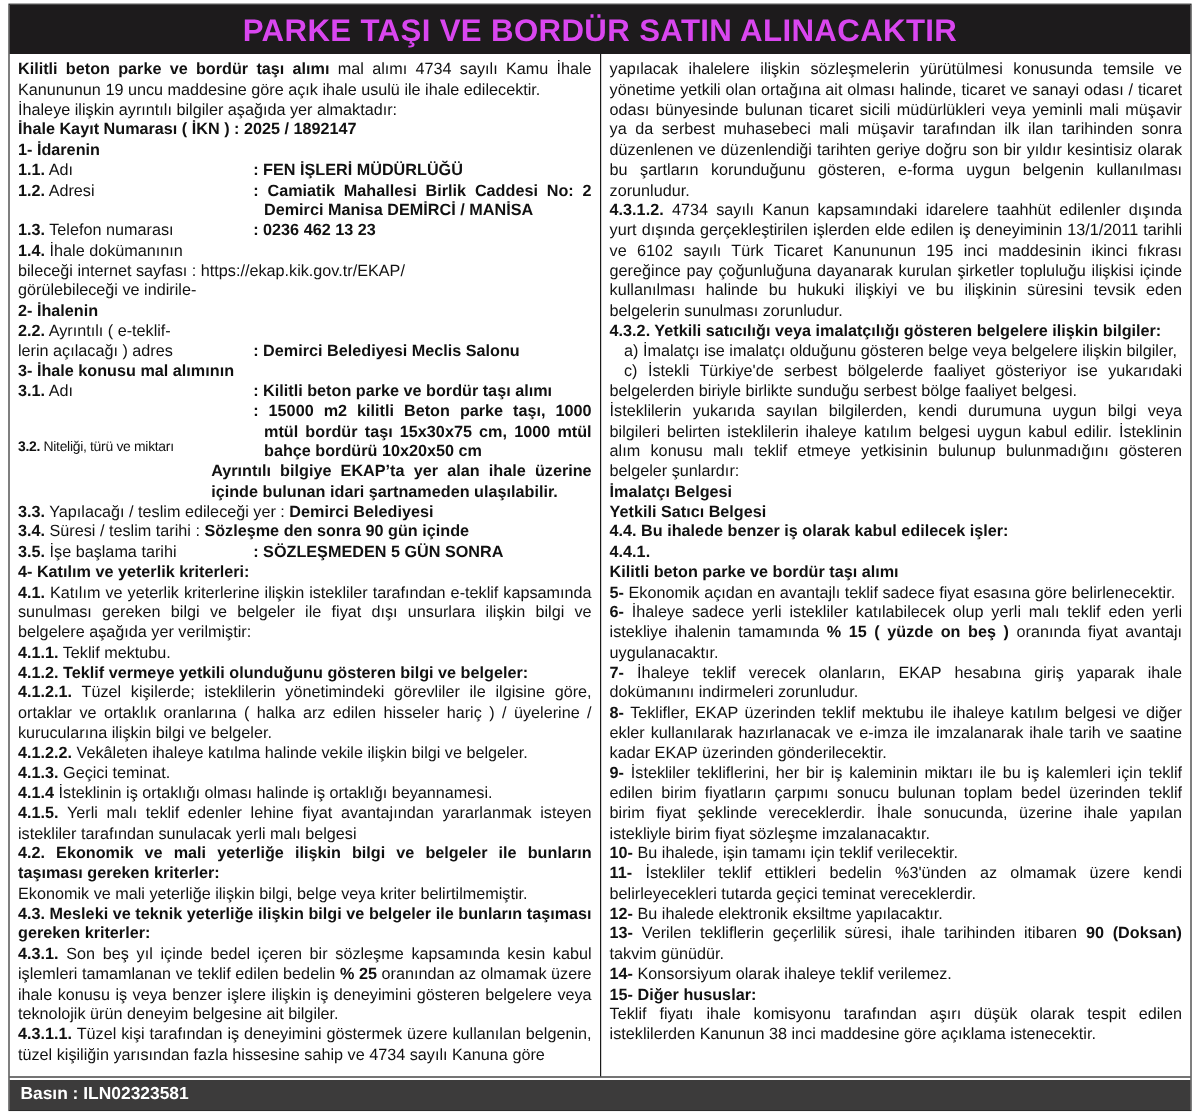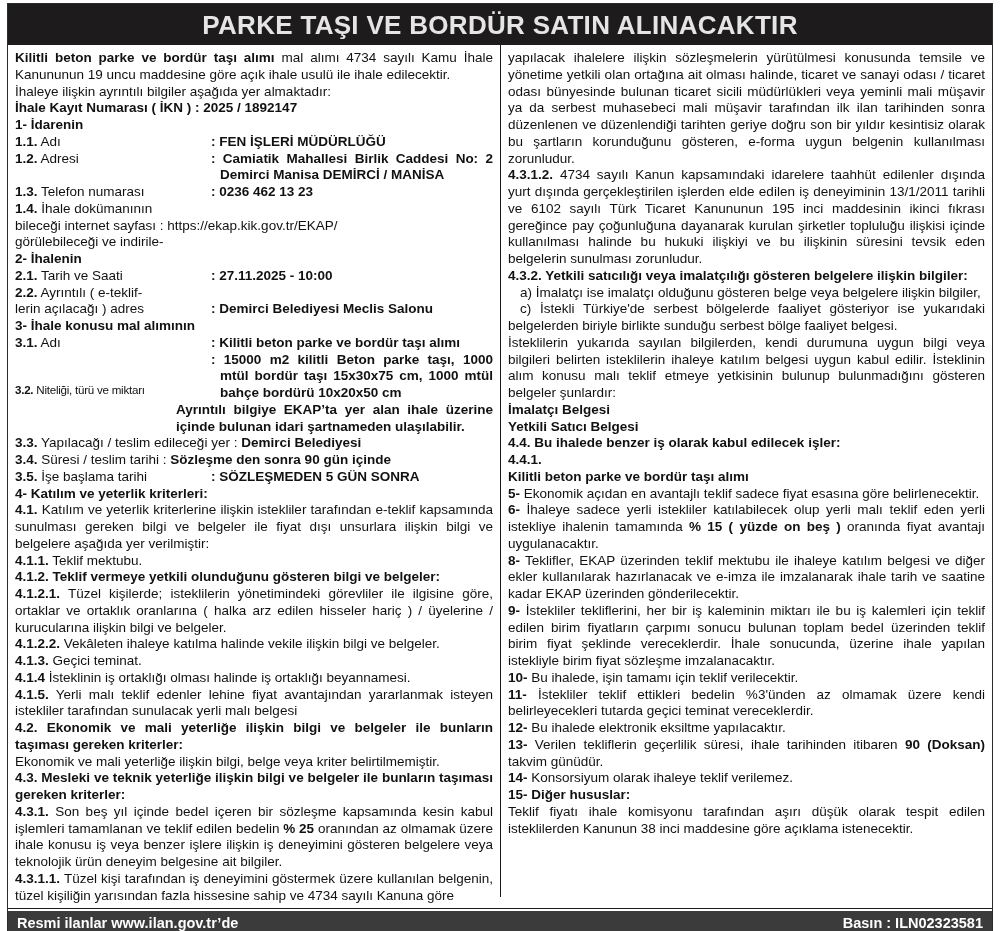--- a/index.html
+++ b/index.html
@@ -1,24 +1,24 @@
 <!DOCTYPE html>
 <html lang="tr"><head>
 <meta charset="utf-8">
 <style>
   html,body{margin:0;padding:0;background:#fff;}
   body{font-family:"Liberation Sans", sans-serif;color:#111;}
   .page{
     width:984px;margin:3px auto 0;border:1px solid #2b2b2b;background:#fff;
   }
   .title-bar{
-    background:#1d1b1c;color:#e5e5e5;text-align:center;font-weight:bold;
+    background:#1d1b1c;color:#d946ef;text-align:center;font-weight:bold;
     font-size:26px;letter-spacing:.3px;padding:7px 0 6px;line-height:28px;
   }
-  .content{display:flex;align-items:flex-start;border-bottom:1px solid #1a1a1a;}
+  .content{display:flex;align-items:flex-end;border-bottom:1px solid #1a1a1a;}
   .col{
     box-sizing:border-box;width:50%;padding:5px 7px 4px 7px;
     font-size:13.5px;line-height:16.75px;text-align:justify;min-height:852px;
   }
   .col.right{border-left:1px solid #1a1a1a;}
   .para{margin:0;}
   .para.indent{text-indent:12px;}
   .b{font-weight:bold;}
   .kv{display:flex;}
   .kv-label{flex:0 0 152px;max-width:152px;text-align:left;}
@@ -58,26 +58,20 @@
         <div class="kv">
           <div class="kv-label"><span class="b">1.3.</span><span> Telefon numarası</span></div>
           <div class="kv-value">
             <div class="vp"><span class="b">: 0236 462 13 23</span></div>
           </div>
         </div>
         <div class="para"><span class="b">1.4.</span><span> İhale dokümanının</span></div>
         <div class="para"><span>bileceği internet sayfası : https://ekap.kik.gov.tr/EKAP/</span></div>
         <div class="para"><span>görülebileceği ve indirile-</span></div>
         <div class="para"><span class="b">2- İhalenin</span></div>
-        <div class="kv">
-          <div class="kv-label"><span class="b">2.1.</span><span> Tarih ve Saati</span></div>
-          <div class="kv-value">
-            <div class="vp"><span class="b">: 27.11.2025 - 10:00</span></div>
-          </div>
-        </div>
         <div class="para"><span class="b">2.2.</span><span> Ayrıntılı ( e-teklif-</span></div>
         <div class="kv">
           <div class="kv-label"><span>lerin açılacağı ) adres</span></div>
           <div class="kv-value">
             <div class="vp"><span class="b">: Demirci Belediyesi Meclis Salonu</span></div>
           </div>
         </div>
         <div class="para"><span class="b">3- İhale konusu mal alımının</span></div>
         <div class="kv">
           <div class="kv-label"><span class="b">3.1.</span><span> Adı</span></div>
@@ -122,28 +116,28 @@
         <div class="para indent"><span>a) İmalatçı ise imalatçı olduğunu gösteren belge veya belgelere ilişkin bilgiler,</span></div>
         <div class="para indent"><span>c) İstekli Türkiye'de serbest bölgelerde faaliyet gösteriyor ise yukarıdaki belgelerden biriyle birlikte sunduğu serbest bölge faaliyet belgesi.</span></div>
         <div class="para"><span>İsteklilerin yukarıda sayılan bilgilerden, kendi durumuna uygun bilgi veya bilgileri belirten isteklilerin ihaleye katılım belgesi uygun kabul edilir. İsteklinin alım konusu malı teklif etmeye yetkisinin bulunup bulunmadığını gösteren belgeler şunlardır:</span></div>
         <div class="para"><span class="b">İmalatçı Belgesi</span></div>
         <div class="para"><span class="b">Yetkili Satıcı Belgesi</span></div>
         <div class="para"><span class="b">4.4. Bu ihalede benzer iş olarak kabul edilecek işler:</span></div>
         <div class="para"><span class="b">4.4.1.</span></div>
         <div class="para"><span class="b">Kilitli beton parke ve bordür taşı alımı</span></div>
         <div class="para"><span class="b">5-</span><span> Ekonomik açıdan en avantajlı teklif sadece fiyat esasına göre belirlenecektir.</span></div>
         <div class="para"><span class="b">6-</span><span> İhaleye sadece yerli istekliler katılabilecek olup yerli malı teklif eden yerli istekliye ihalenin tamamında </span><span class="b">% 15 ( yüzde on beş )</span><span> oranında fiyat avantajı uygulanacaktır.</span></div>
+        <div class="para"><span class="b">7-</span><span> İhaleye teklif verecek olanların, EKAP hesabına giriş yaparak ihale dokümanını indirmeleri zorunludur.</span></div>
         <div class="para"><span class="b">8-</span><span> Teklifler, EKAP üzerinden teklif mektubu ile ihaleye katılım belgesi ve diğer ekler kullanılarak hazırlanacak ve e-imza ile imzalanarak ihale tarih ve saatine kadar EKAP üzerinden gönderilecektir.</span></div>
         <div class="para"><span class="b">9-</span><span> İstekliler tekliflerini, her bir iş kaleminin miktarı ile bu iş kalemleri için teklif edilen birim fiyatların çarpımı sonucu bulunan toplam bedel üzerinden teklif birim fiyat şeklinde vereceklerdir. İhale sonucunda, üzerine ihale yapılan istekliyle birim fiyat sözleşme imzalanacaktır.</span></div>
         <div class="para"><span class="b">10-</span><span> Bu ihalede, işin tamamı için teklif verilecektir.</span></div>
         <div class="para"><span class="b">11-</span><span> İstekliler teklif ettikleri bedelin %3'ünden az olmamak üzere kendi belirleyecekleri tutarda geçici teminat vereceklerdir.</span></div>
         <div class="para"><span class="b">12-</span><span> Bu ihalede elektronik eksiltme yapılacaktır.</span></div>
         <div class="para"><span class="b">13-</span><span> Verilen tekliflerin geçerlilik süresi, ihale tarihinden itibaren </span><span class="b">90 (Doksan)</span><span> takvim günüdür.</span></div>
         <div class="para"><span class="b">14-</span><span> Konsorsiyum olarak ihaleye teklif verilemez.</span></div>
         <div class="para"><span class="b">15- Diğer hususlar:</span></div>
         <div class="para"><span>Teklif fiyatı ihale komisyonu tarafından aşırı düşük olarak tespit edilen isteklilerden Kanunun 38 inci maddesine göre açıklama istenecektir.</span></div>
       </div>
   </div>
   <div class="footer-bar">
-    <span>Resmi ilanlar www.ilan.gov.tr’de</span>
     <span>Basın : ILN02323581</span>
   </div>
 </div>
 
 </body></html>

